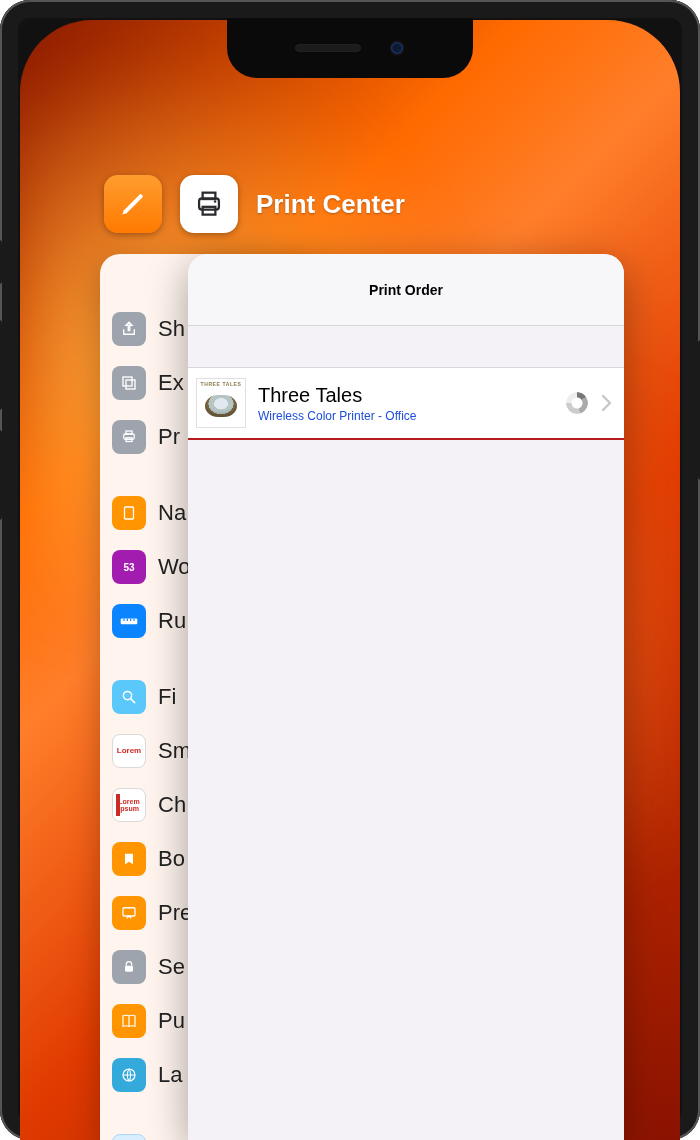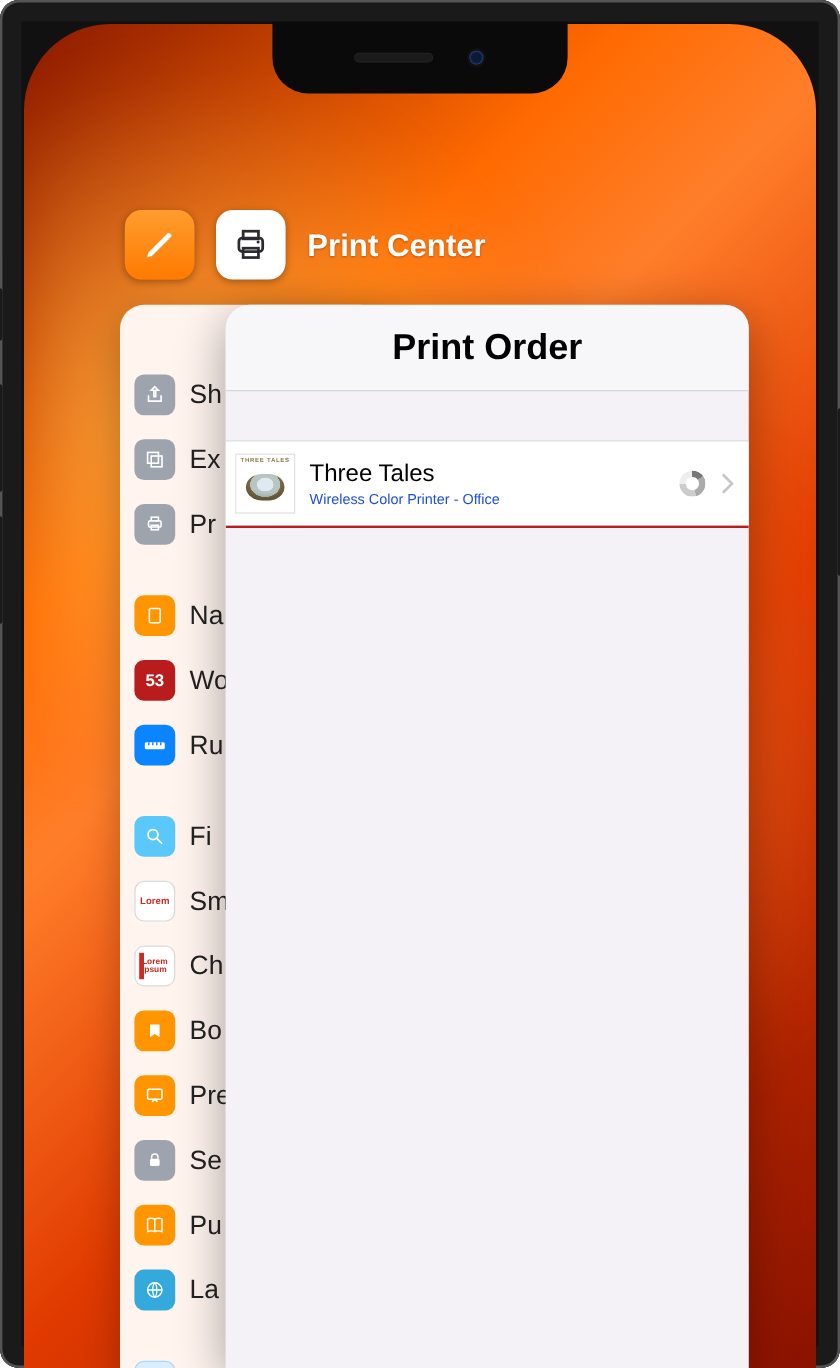--- a/index.html
+++ b/index.html
@@ -1,19 +1,19 @@
 <!DOCTYPE html>
 <html><head>
   <meta charset="utf-8">
   <style>
     * { margin: 0; padding: 0; box-sizing: border-box; font-family: -apple-system, 'Helvetica Neue', sans-serif; }
     body { width: 700px; height: 1140px; background: #fff; overflow: hidden; position: relative; }
 
     
-    .phone-frame { position:absolute; inset:0; background:#111; border-radius:16px; box-shadow: inset 0 0 0 2px #555, inset 0 0 0 18px #1a1a1a; }
+    .phone-frame { position:absolute; inset:0; background:#111; border-radius:30px; box-shadow: inset 0 0 0 2px #555, inset 0 0 0 18px #1a1a1a; }
     .notch { position:absolute; top:18px; left:50%; transform:translateX(-50%); width:246px; height:60px; background:#0a0a0a; border-radius:0 0 30px 30px; z-index:50; display:flex; align-items:center; justify-content:center; gap:28px; }
     .speaker { width:66px; height:8px; border-radius:4px; background:#1b1b1b; border:1px solid #222; }
     .camera { width:16px; height:16px; border-radius:50%; background:#0d1a33; border:2px solid #111; box-shadow: inset 0 0 2px #4a78ff; }
     .side-btn { position:absolute; background:#1a1a1a; border-radius:3px; }
     .btn-left1 { left:-4px; top:240px; width:6px; height:44px; }
     .btn-left2 { left:-4px; top:320px; width:6px; height:90px; }
     .btn-left3 { left:-4px; top:430px; width:6px; height:90px; }
     .btn-right { right:-4px; top:340px; width:6px; height:140px; }
 
     .screen { position:absolute; top:20px; left:20px; right:20px; bottom:0; border-radius:72px 72px 0 0; overflow:hidden; background: linear-gradient(135deg,#8a1a00 0%, #ff6a00 28%, #ff7e2a 40%, #e03a00 62%, #8a1200 100%); }
@@ -38,25 +38,25 @@
     .ico-blue   { background:#0a84ff; }
     .ico-skyblue{ background:#5ac8fa; }
     .ico-book   { background:#ff9500; }
     .ico-lock   { background:#9ea4ad; }
     .ico-globe  { background:#34aadc; }
     .ico-docblue{ background:#d9efff; color:#0a84ff; border:1px solid #a8d8ff; }
     .ico-white-red{ background:#fff; border:1px solid #dadada; color:#cc2a24; font-size:8px; font-weight:700; line-height:1; display:flex; align-items:center; justify-content:center; white-space:nowrap; }
     .ico-white-red2{ background:#fff; border:1px solid #dadada; position:relative; }
     .ico-white-red2::before{ content:""; position:absolute; left:3px; top:5px; bottom:5px; width:4px; background:#cc2a24; }
     .ico-white-red2 span{ color:#cc2a24; font-size:7px; font-weight:700; line-height:1; }
-    .ico-number { background:#b91c1c; font-size:14px; font-weight:700; }
+    .ico-number { background:#a21caf; font-size:10px; font-weight:700; }
 
     
     .front-card { position:absolute; top:234px; left:168px; right:56px; bottom:0; background:#f4f2f7; border-radius:20px 20px 0 0; box-shadow:0 10px 40px rgba(0,0,0,.35); z-index:15; overflow:hidden; }
-    .front-header { height:72px; background:#f7f6f9; border-bottom:1px solid #d8d7dc; display:flex; align-items:center; justify-content:center; font-size:30px; font-weight:600; color:#000; }
+    .front-header { height:72px; background:#f7f6f9; border-bottom:1px solid #d8d7dc; display:flex; align-items:center; justify-content:center; font-size:14px; font-weight:600; color:#000; }
     .front-gap { height:42px; border-bottom:1px solid #d8d7dc; }
     .job-row { background:#fff; border-bottom:2px solid #b91c1c; display:flex; align-items:center; padding:10px 12px 10px 8px; gap:12px; }
     .job-thumb { width:50px; height:50px; border:1px solid #e0e0e0; background:#fff; position:relative; display:flex; flex-direction:column; align-items:center; justify-content:center; overflow:hidden; }
     .job-thumb .tt-label { position:absolute; top:2px; left:0; right:0; text-align:center; font-size:5px; letter-spacing:.6px; color:#8a7a4a; font-weight:700; }
     .job-thumb .nest { width:32px; height:22px; border-radius:50% / 60%; background: radial-gradient(ellipse at 50% 40%, #dfe9ef 0 30%, #b7c6c4 31% 55%, #7d6a45 56% 100%); margin-top:6px; box-shadow: inset 0 -3px 4px rgba(0,0,0,.25); }
     .job-text { flex:1; min-width:0; }
     .job-title { font-size:20px; color:#000; font-weight:400; }
     .job-sub   { font-size:12px; color:#1d4ed8; margin-top:2px; }
     .spinner { width:22px; height:22px; border-radius:50%; position:relative; }
     .spinner::before{ content:""; position:absolute; inset:0; border-radius:50%; background: conic-gradient(#777 0 15%, #aaa 15% 45%, #ccc 45% 75%, #eee 75% 100%); -webkit-mask: radial-gradient(circle, transparent 5px, #000 6px); mask: radial-gradient(circle, transparent 5px, #000 6px); }

